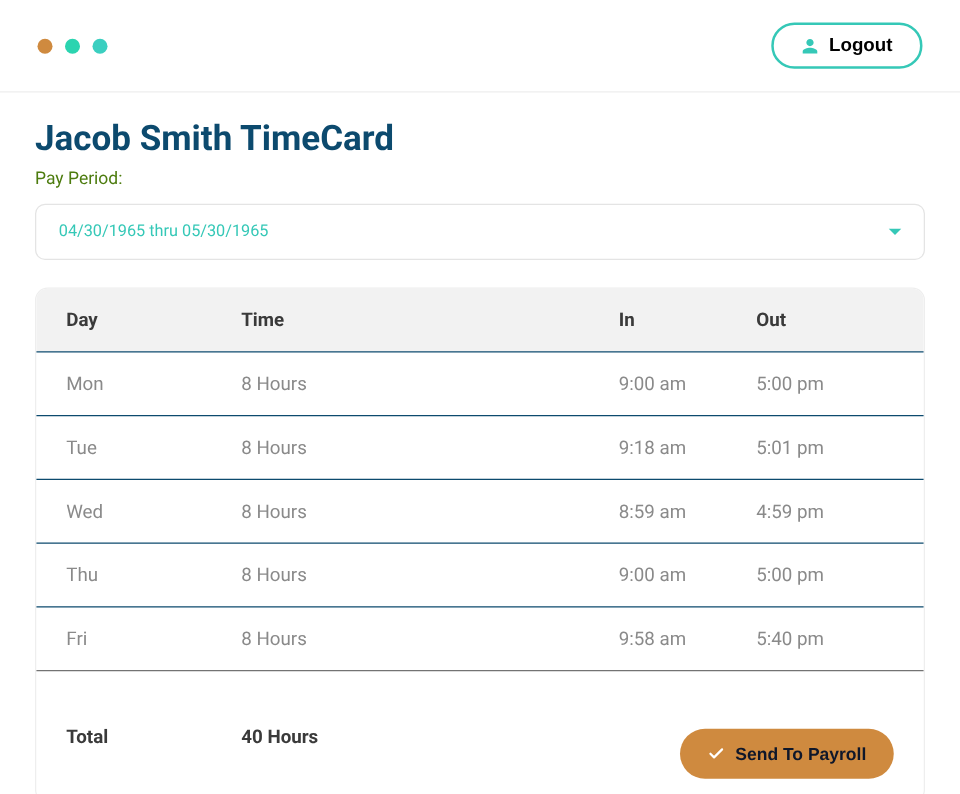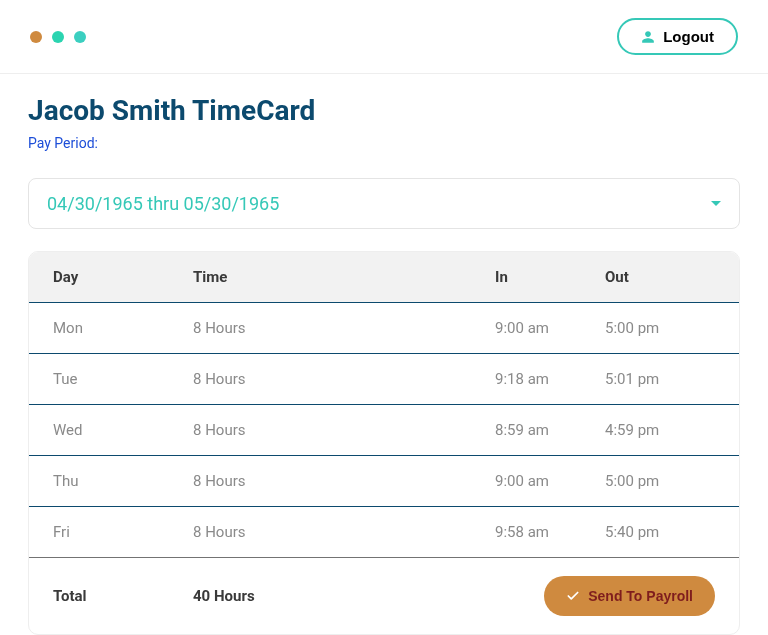--- a/index.html
+++ b/index.html
@@ -47,32 +47,32 @@
     padding: 20px 28px 30px 28px;
   }
   .page-title {
     font-size: 28px;
     font-weight: 700;
     color: #0c4a6e;
     margin-bottom: 8px;
   }
   .subtitle {
     font-size: 14px;
-    color: #1d4ed8;
-    margin-bottom: 27px;
+    color: #4d7c0f;
+    margin-bottom: 12px;
   }
   .select {
     border: 1px solid #e4e4e4;
     border-radius: 8px;
     padding: 14px 18px;
     display: flex;
     align-items: center;
     justify-content: space-between;
     color: #35c8b7;
-    font-size: 18px;
+    font-size: 13px;
     cursor: pointer;
     margin-bottom: 22px;
   }
   .caret {
     width: 0; height: 0;
     border-left: 5px solid transparent;
     border-right: 5px solid transparent;
     border-top: 5px solid #35c8b7;
   }
   .table {
@@ -105,28 +105,29 @@
     font-weight: 700;
     color: #3a3a3a;
     font-size: 15px;
   }
   .send-btn {
     display: inline-flex;
     align-items: center;
     justify-content: center;
     gap: 8px;
     background: #cf8a3f;
-    color: #7f1d1d;
+    color: #0f172a;
     border: none;
     border-radius: 24px;
     padding: 12px 22px;
     font-size: 14px;
     font-weight: 600;
     cursor: pointer;
     justify-self: end;
+    margin-top: 28px;
   }
   .user-icon, .check-icon { display: inline-flex; }
 </style>
 </head>
 <body>
 
 <div class="window">
 
   <div class="titlebar">
     <div class="traffic-lights">

